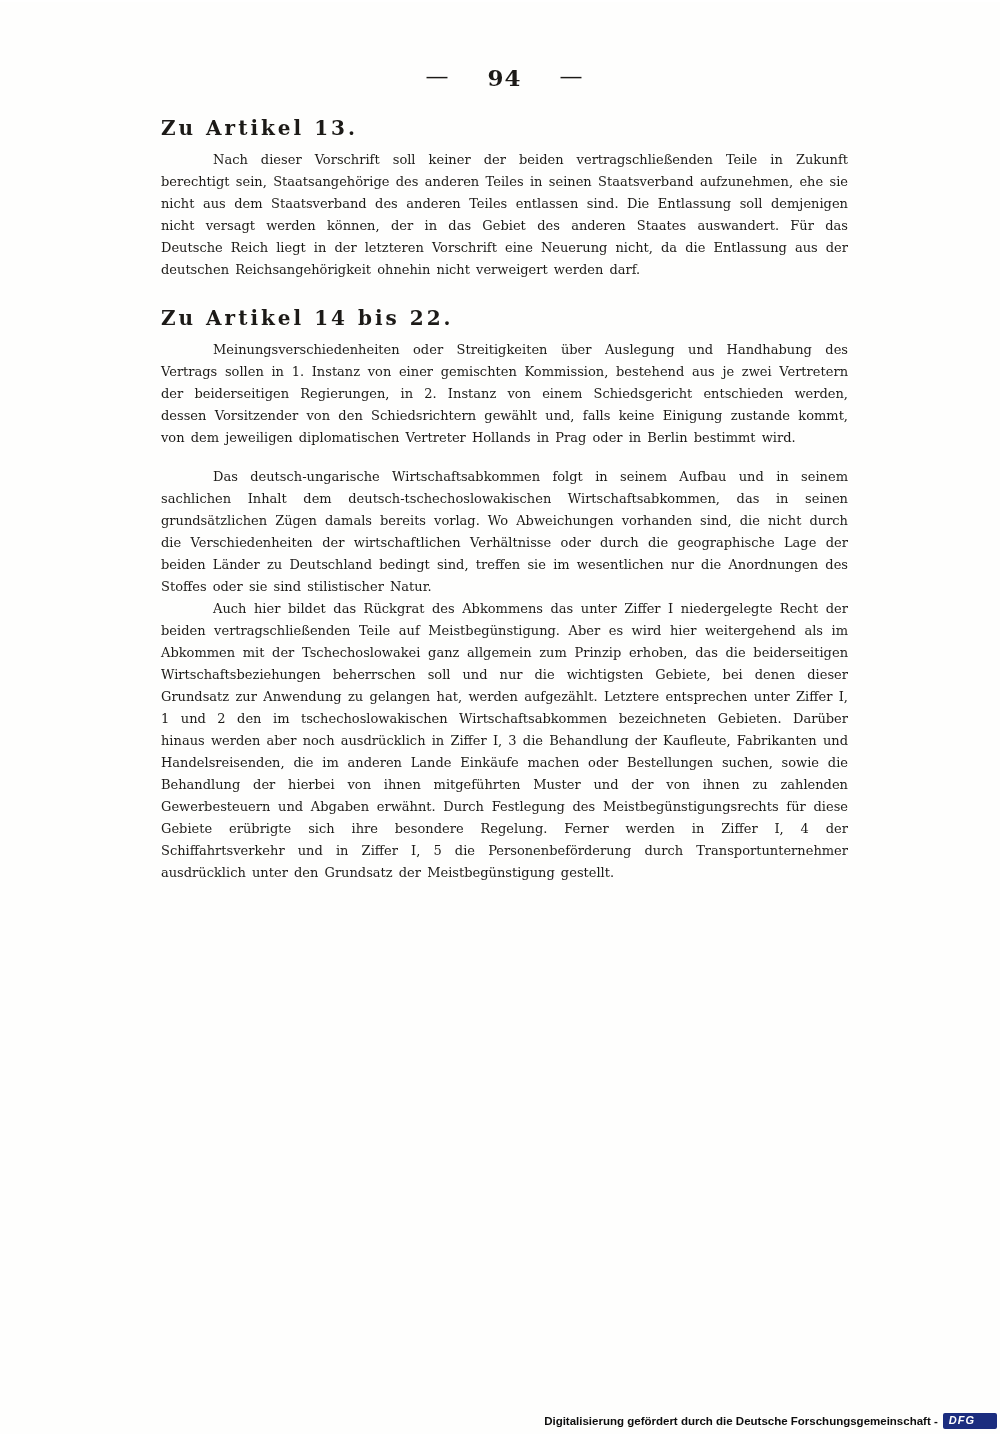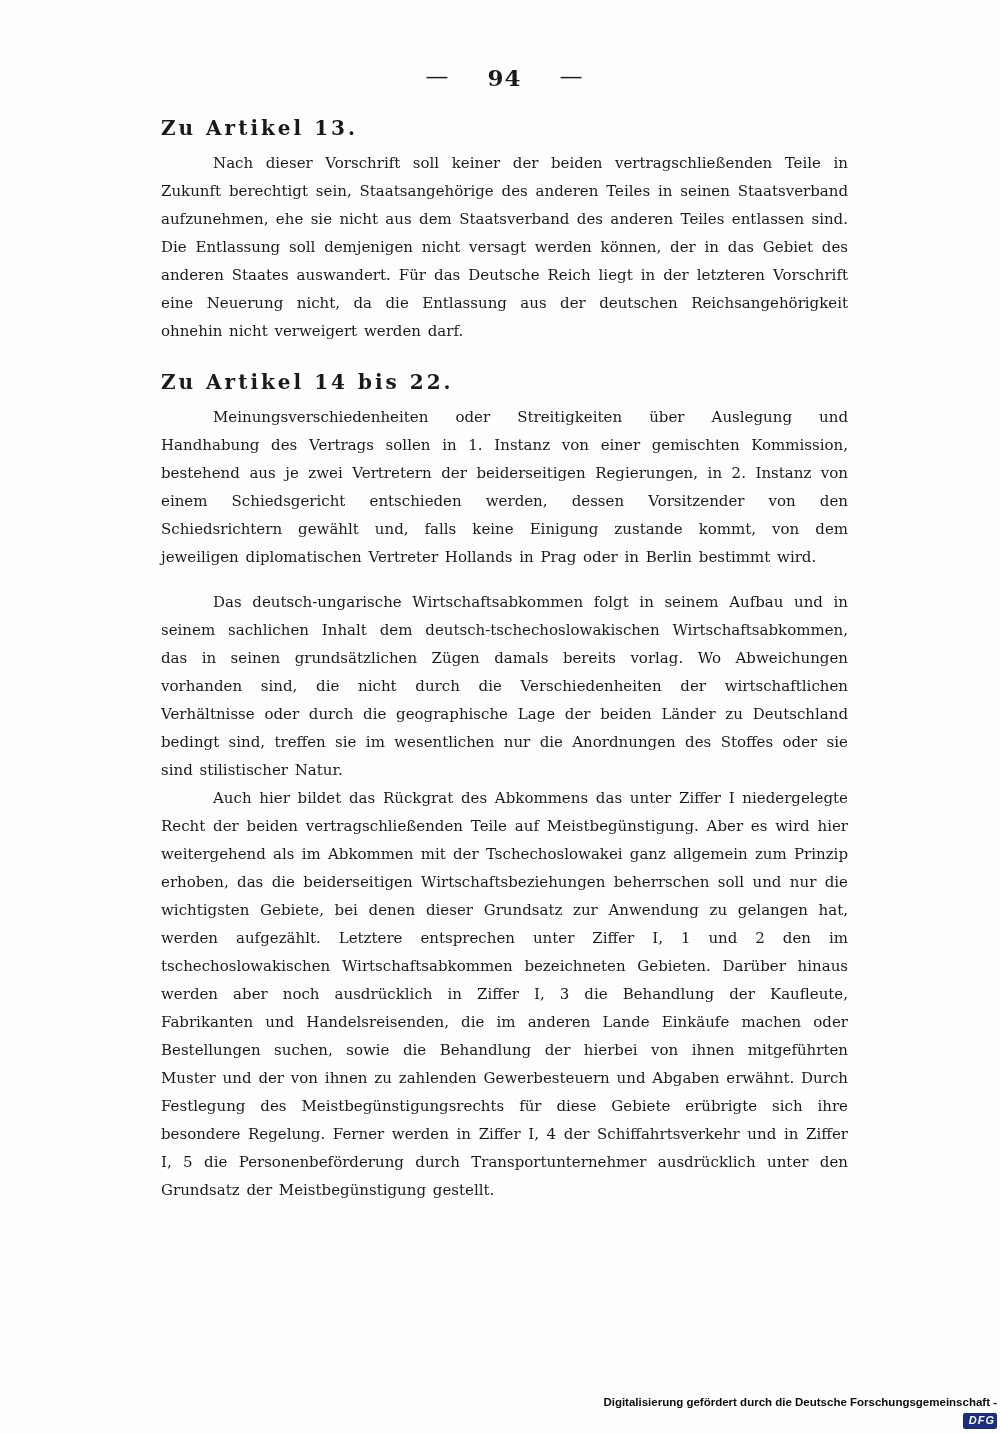--- a/index.html
+++ b/index.html
@@ -38,22 +38,22 @@
   }
   .sub-heading {
     margin: 25px 0 0 0;
     text-align: left;
     font-size: 20px;
     font-weight: bold;
     letter-spacing: 3px;
   }
   .body-par {
     margin: 9px 0 0 0;
-    font-size: 15px;
-    line-height: 28px;
+    font-size: 13px;
+    line-height: 22px;
     text-align: justify;
     text-indent: 52px;
     word-spacing: 2px;
   }
   .main-title {
     margin: 142px 0 0 0;
     text-align: center;
     font-size: 31px;
     font-weight: bold;
     letter-spacing: 0.5px;
@@ -62,31 +62,30 @@
     margin-top: 17px;
   }
   .flow {
     margin-top: 0;
   }
   .footer {
     position: absolute;
     right: 3px;
     bottom: 7px;
     display: flex;
-    align-items: flex-end;
+    align-items: center;
     gap: 5px;
     font-family: "Liberation Sans", "DejaVu Sans", sans-serif;
     font-size: 11.5px;
     font-weight: bold;
     color: #0d0d0d;
-    flex-direction: column;
   }
   .dfg-logo {
     display: inline-block;
-    padding: 2px 2px 3px 6px;
+    padding: 2px 22px 3px 6px;
     border-radius: 2px;
     color: #ffffff;
     font-size: 11px;
     font-weight: bold;
     font-style: italic;
     letter-spacing: 1px;
     line-height: 1;
   }
 </style>
 </head>

